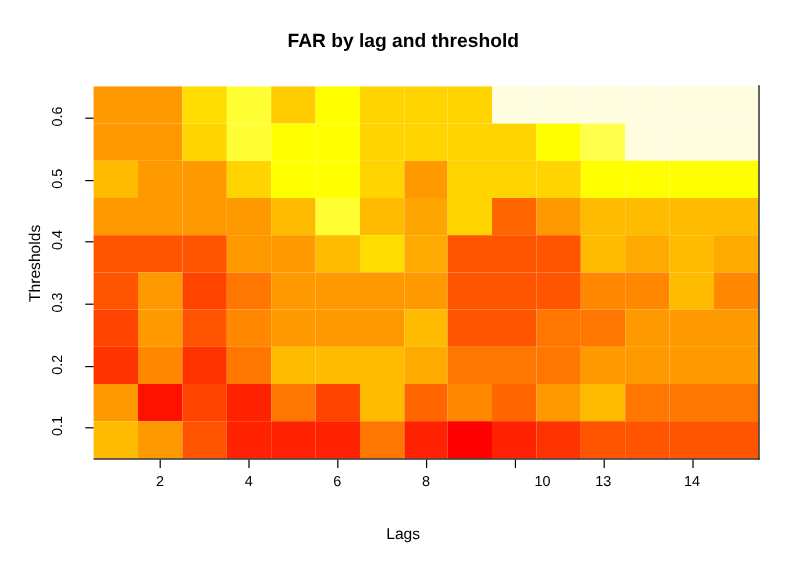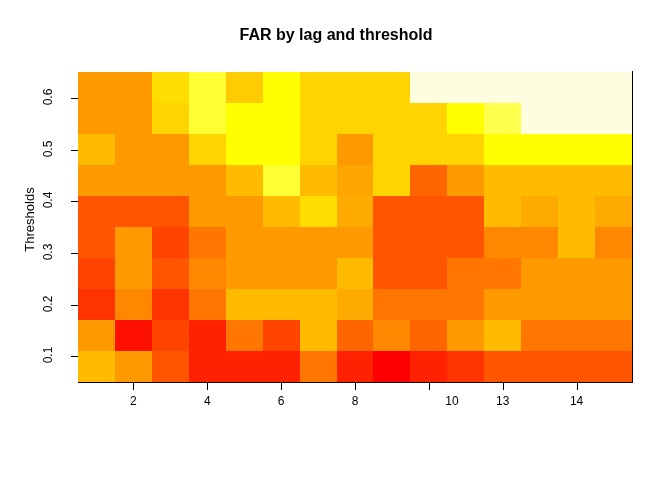--- a/index.html
+++ b/index.html
@@ -310,15 +310,16 @@
       <div class="y-tick" style="top: 252.833px;"></div>
       <div class="y-tick-label" style="top: 244.833px;">0.3</div>
       <div class="y-tick" style="top: 201.167px;"></div>
       <div class="y-tick-label" style="top: 193.167px;">0.4</div>
       <div class="y-tick" style="top: 149.5px;"></div>
       <div class="y-tick-label" style="top: 141.5px;">0.5</div>
       <div class="y-tick" style="top: 97.8333px;"></div>
       <div class="y-tick-label" style="top: 89.8333px;">0.6</div>
     </div>
 
+  <div id="x-axis-title">Lags</div>
   <div id="y-axis-title">Thresholds</div>
 
 </div>
 
 </body></html>

